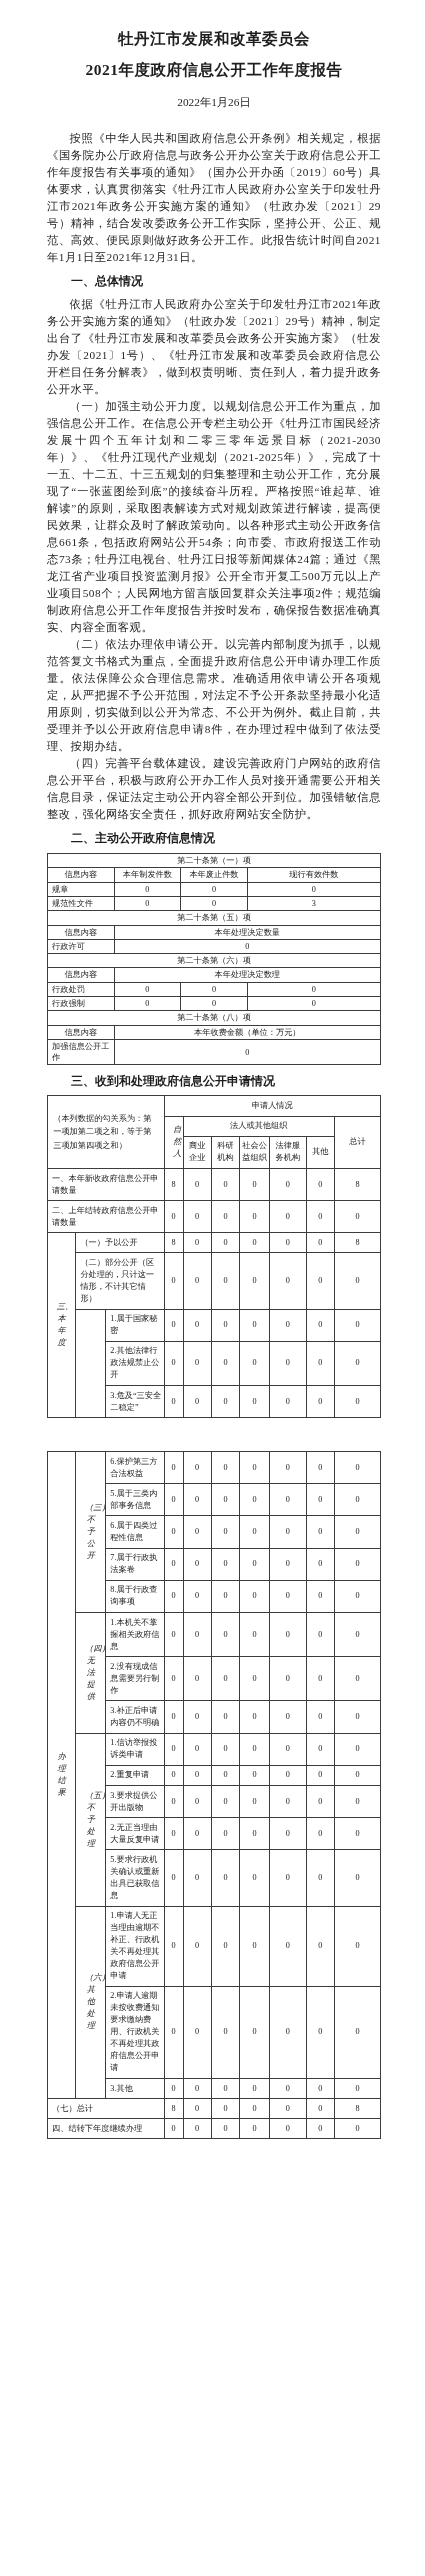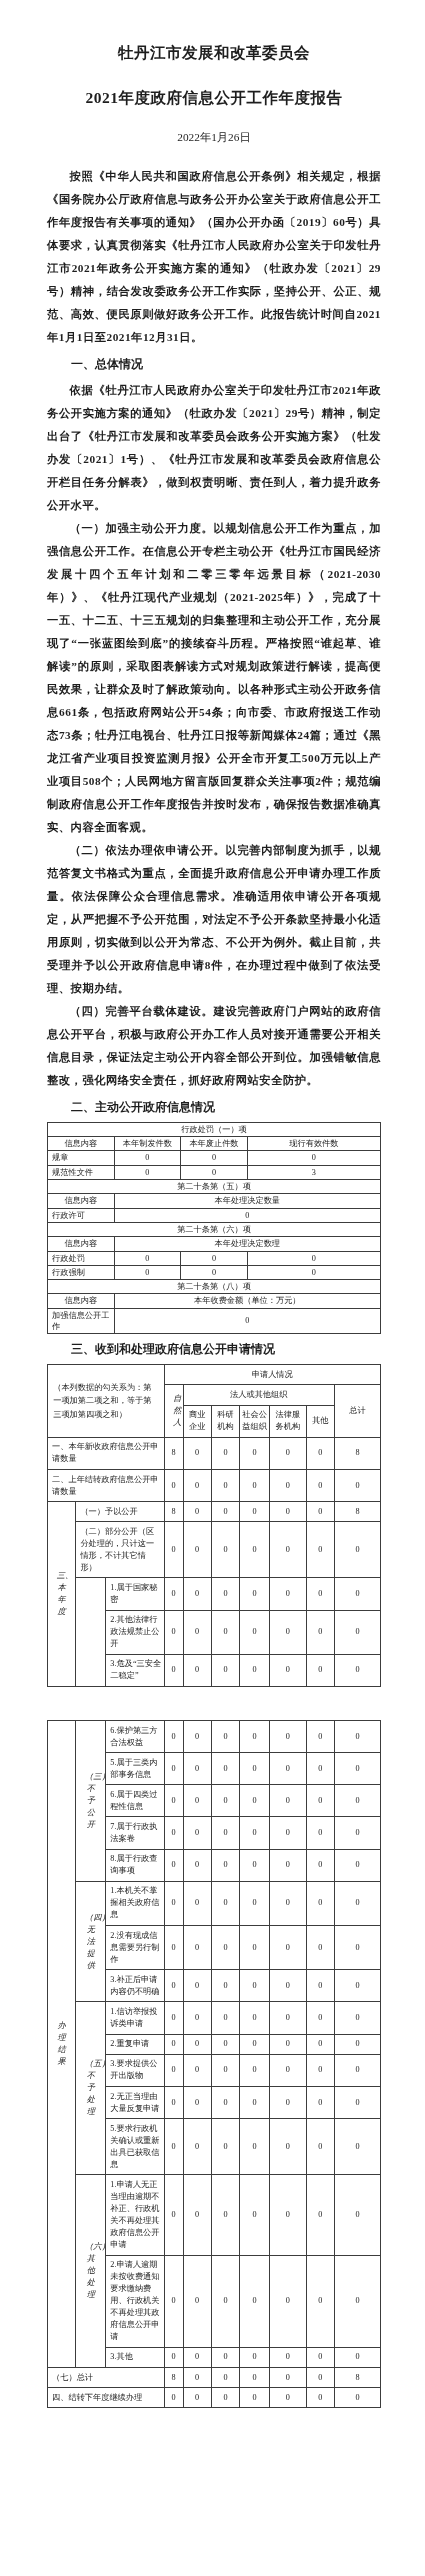--- a/index.html
+++ b/index.html
@@ -9,28 +9,28 @@
     margin:0 auto;
     background:#fff;
     color:#1e1e1e;
     font-family:"Liberation Serif","DejaVu Serif",serif;
     box-sizing:border-box;
     padding:23px 45px 0 47px;
     overflow:hidden;
   }
   .title{
     font-size:15.5px;font-weight:bold;text-align:center;
-    line-height:31px;margin:14px;letter-spacing:0.5px;
+    line-height:31px;margin:0;letter-spacing:0.5px;
   }
   .date{
     font-size:11.3px;text-align:center;line-height:20.6px;margin:7.2px 0 17.5px;
   }
   .bp{
-    font-size:11.3px;line-height:23px;letter-spacing:0.5px;
-    text-align:justify;text-indent:2em;margin:0;font-weight:bold;
+    font-size:11.3px;line-height:17px;letter-spacing:0.5px;
+    text-align:justify;text-indent:2em;margin:0;
   }
   .sec{
     font-family:"Liberation Sans","DejaVu Sans",sans-serif;
     font-size:12px;font-weight:bold;line-height:17.5px;
     margin:7.2px 0 5.2px;text-indent:2em;
   }
   table.t{
     width:100%;border-collapse:collapse;table-layout:fixed;
     font-size:8.2px;color:#222;margin:4.1px 0 7.2px;
   }
@@ -65,21 +65,21 @@
 
   <table class="t t1">
     <colgroup>
         <col style="width:20%">
         <col style="width:20%">
         <col style="width:20%">
         <col style="width:40%">
       </colgroup>
     <tbody>
         <tr>
-          <td colspan="4">行政处罚（一）项</td>
+          <td colspan="4">第二十条第（一）项</td>
         </tr>
     <tr>
       <td>信息内容</td>
       <td>本年制发件数</td>
       <td>本年废止件数</td>
       <td>现行有效件数</td>
     </tr>
     <tr>
       <td class="lbl">规章</td>
       <td>0</td>

